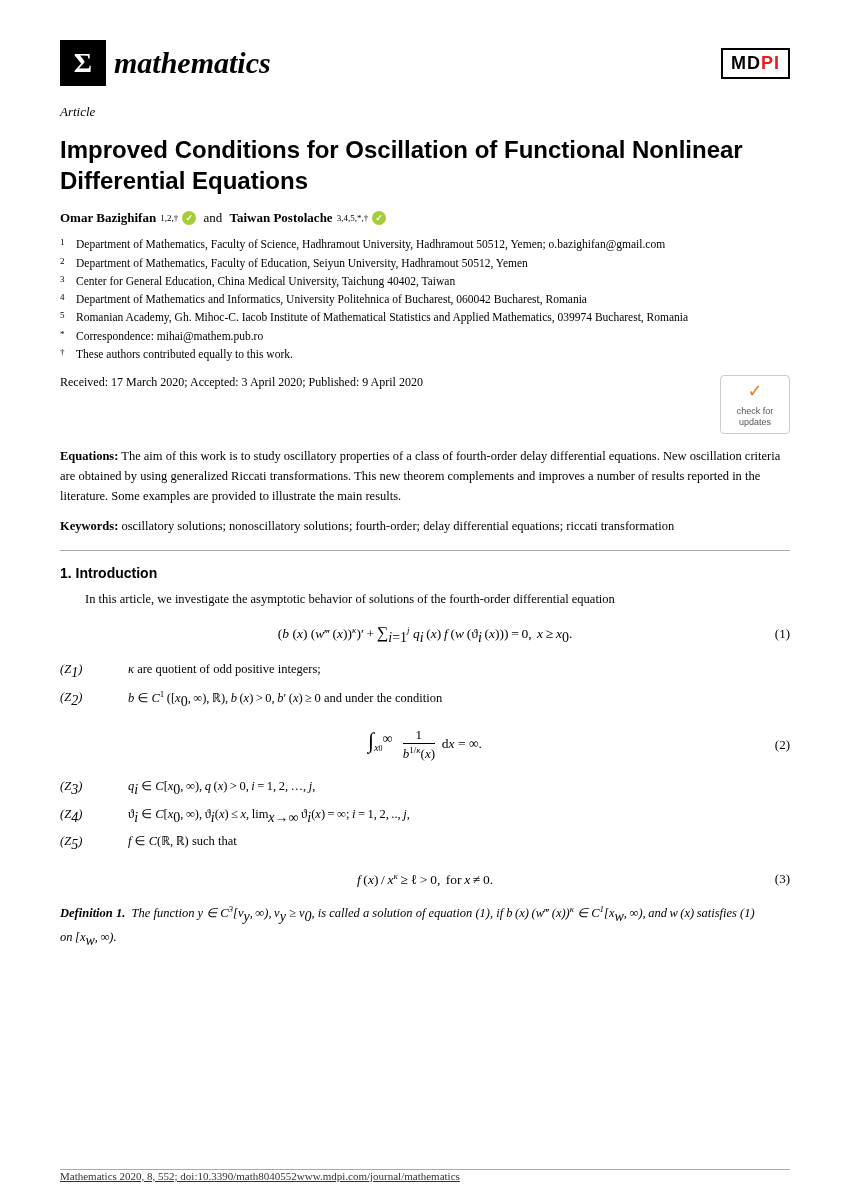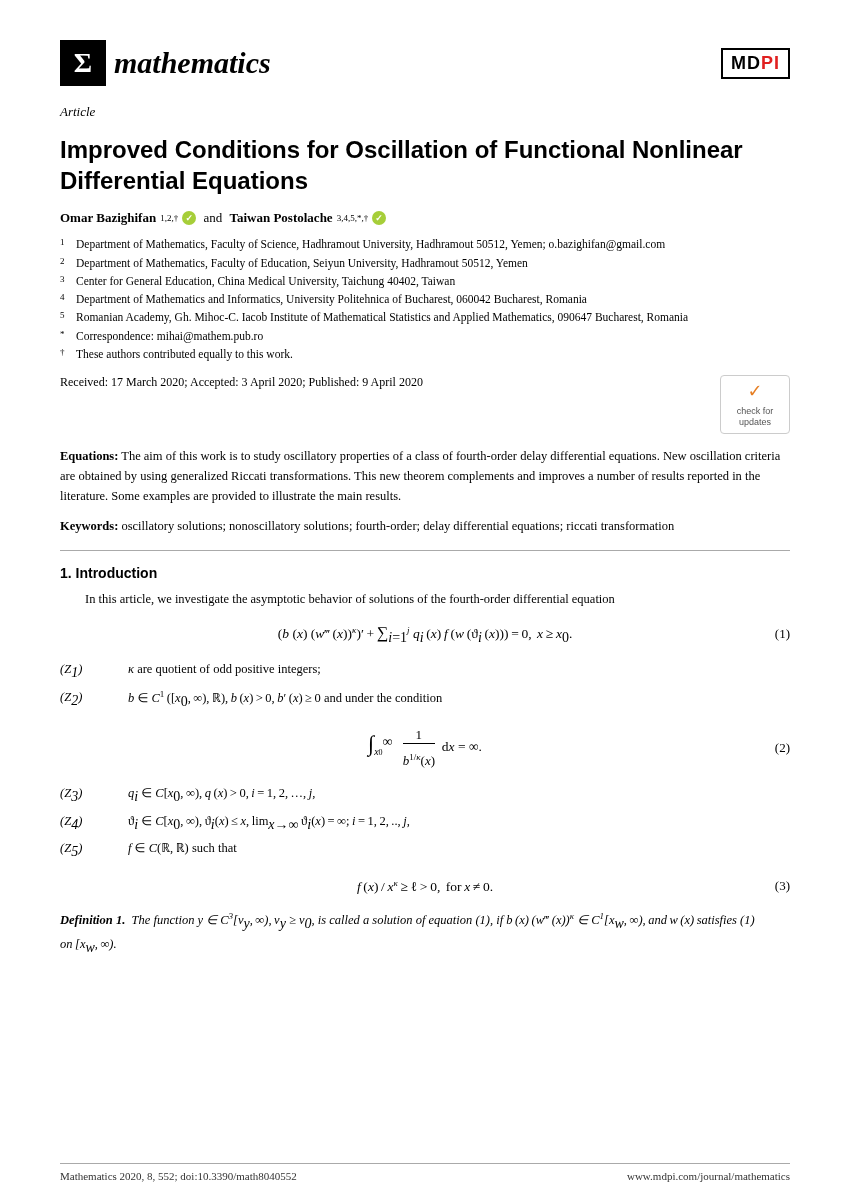--- a/index.html
+++ b/index.html
@@ -262,25 +262,24 @@
       font-style: italic;
     }
 
     
     .footer {
       position: absolute;
       bottom: 20px;
       left: 60px;
       right: 60px;
       display: flex;
-      justify-content: space-between;
       font-size: 11px;
       color: #333;
       border-top: 1px solid #aaa;
-      padding-top: 6px;
+      text-decoration: underline;
     }
 
     
     .math-italic { font-style: italic; }
     .math-sub { font-size: 14px; vertical-align: sub; }
     .math-sup { font-size: 9px; vertical-align: super; }
   </style>
 </head>
 <body>
 
@@ -322,21 +321,21 @@
     <div class="affil-row">
       <span class="affil-num">3</span>
       <span class="affil-text">Center for General Education, China Medical University, Taichung 40402, Taiwan</span>
     </div>
     <div class="affil-row">
       <span class="affil-num">4</span>
       <span class="affil-text">Department of Mathematics and Informatics, University Politehnica of Bucharest, 060042 Bucharest, Romania</span>
     </div>
     <div class="affil-row">
       <span class="affil-num">5</span>
-      <span class="affil-text">Romanian Academy, Gh. Mihoc-C. Iacob Institute of Mathematical Statistics and Applied Mathematics, 090647 Bucharest, Romania</span>
+      <span class="affil-text">Romanian Academy, Gh. Mihoc-C. Iacob Institute of Mathematical Statistics and Applied Mathematics, 039974 Bucharest, Romania</span>
     </div>
     <div class="affil-row">
       <span class="affil-num">*</span>
       <span class="affil-text">Correspondence: mihai@mathem.pub.ro</span>
     </div>
     <div class="affil-row">
       <span class="affil-num">†</span>
       <span class="affil-text">These authors contributed equally to this work.</span>
     </div>
   </div>
@@ -385,21 +384,21 @@
       <span class="condition-text"><span class="math-italic">b</span> ∈ <span class="math-italic">C</span><span class="math-sup">1</span> ([<span class="math-italic">x</span><span class="math-sub">0</span>, ∞), ℝ), <span class="math-italic">b</span> (<span class="math-italic">x</span>) &gt; 0, <span class="math-italic">b</span>′ (<span class="math-italic">x</span>) ≥ 0 and under the condition</span>
     </div>
   </div>
 
   <div class="equation-block">
     <div class="equation-content">
       <span>
         <span style="font-size:22px">∫</span><span class="math-sub" style="vertical-align:sub;font-size:10px"><span class="math-italic">x</span><span style="font-size:8px">0</span></span><span class="math-sup" style="vertical-align:super;font-size:14px">∞</span>&nbsp;&nbsp;
         <span style="display:inline-flex;flex-direction:column;align-items:center;vertical-align:middle;font-size:13px;">
           <span>1</span>
-          <span style="border-top:1px solid #000;padding-top:8px;"><span class="math-italic">b</span><span class="math-sup" style="font-size:9px">1/<span class="math-italic">κ</span></span>(<span class="math-italic">x</span>)</span>
+          <span style="border-top:1px solid #000;padding-top:1px;"><span class="math-italic">b</span><span class="math-sup" style="font-size:9px">1/<span class="math-italic">κ</span></span>(<span class="math-italic">x</span>)</span>
         </span>
         &nbsp;d<span class="math-italic">x</span>&nbsp;=&nbsp;∞.
       </span>
     </div>
     <span class="equation-number">(2)</span>
   </div>
 
   <div class="conditions-list">
     <div class="condition-row">
       <span class="condition-label">(<span class="math-italic">Z</span><span class="math-sub">3</span>)</span>

